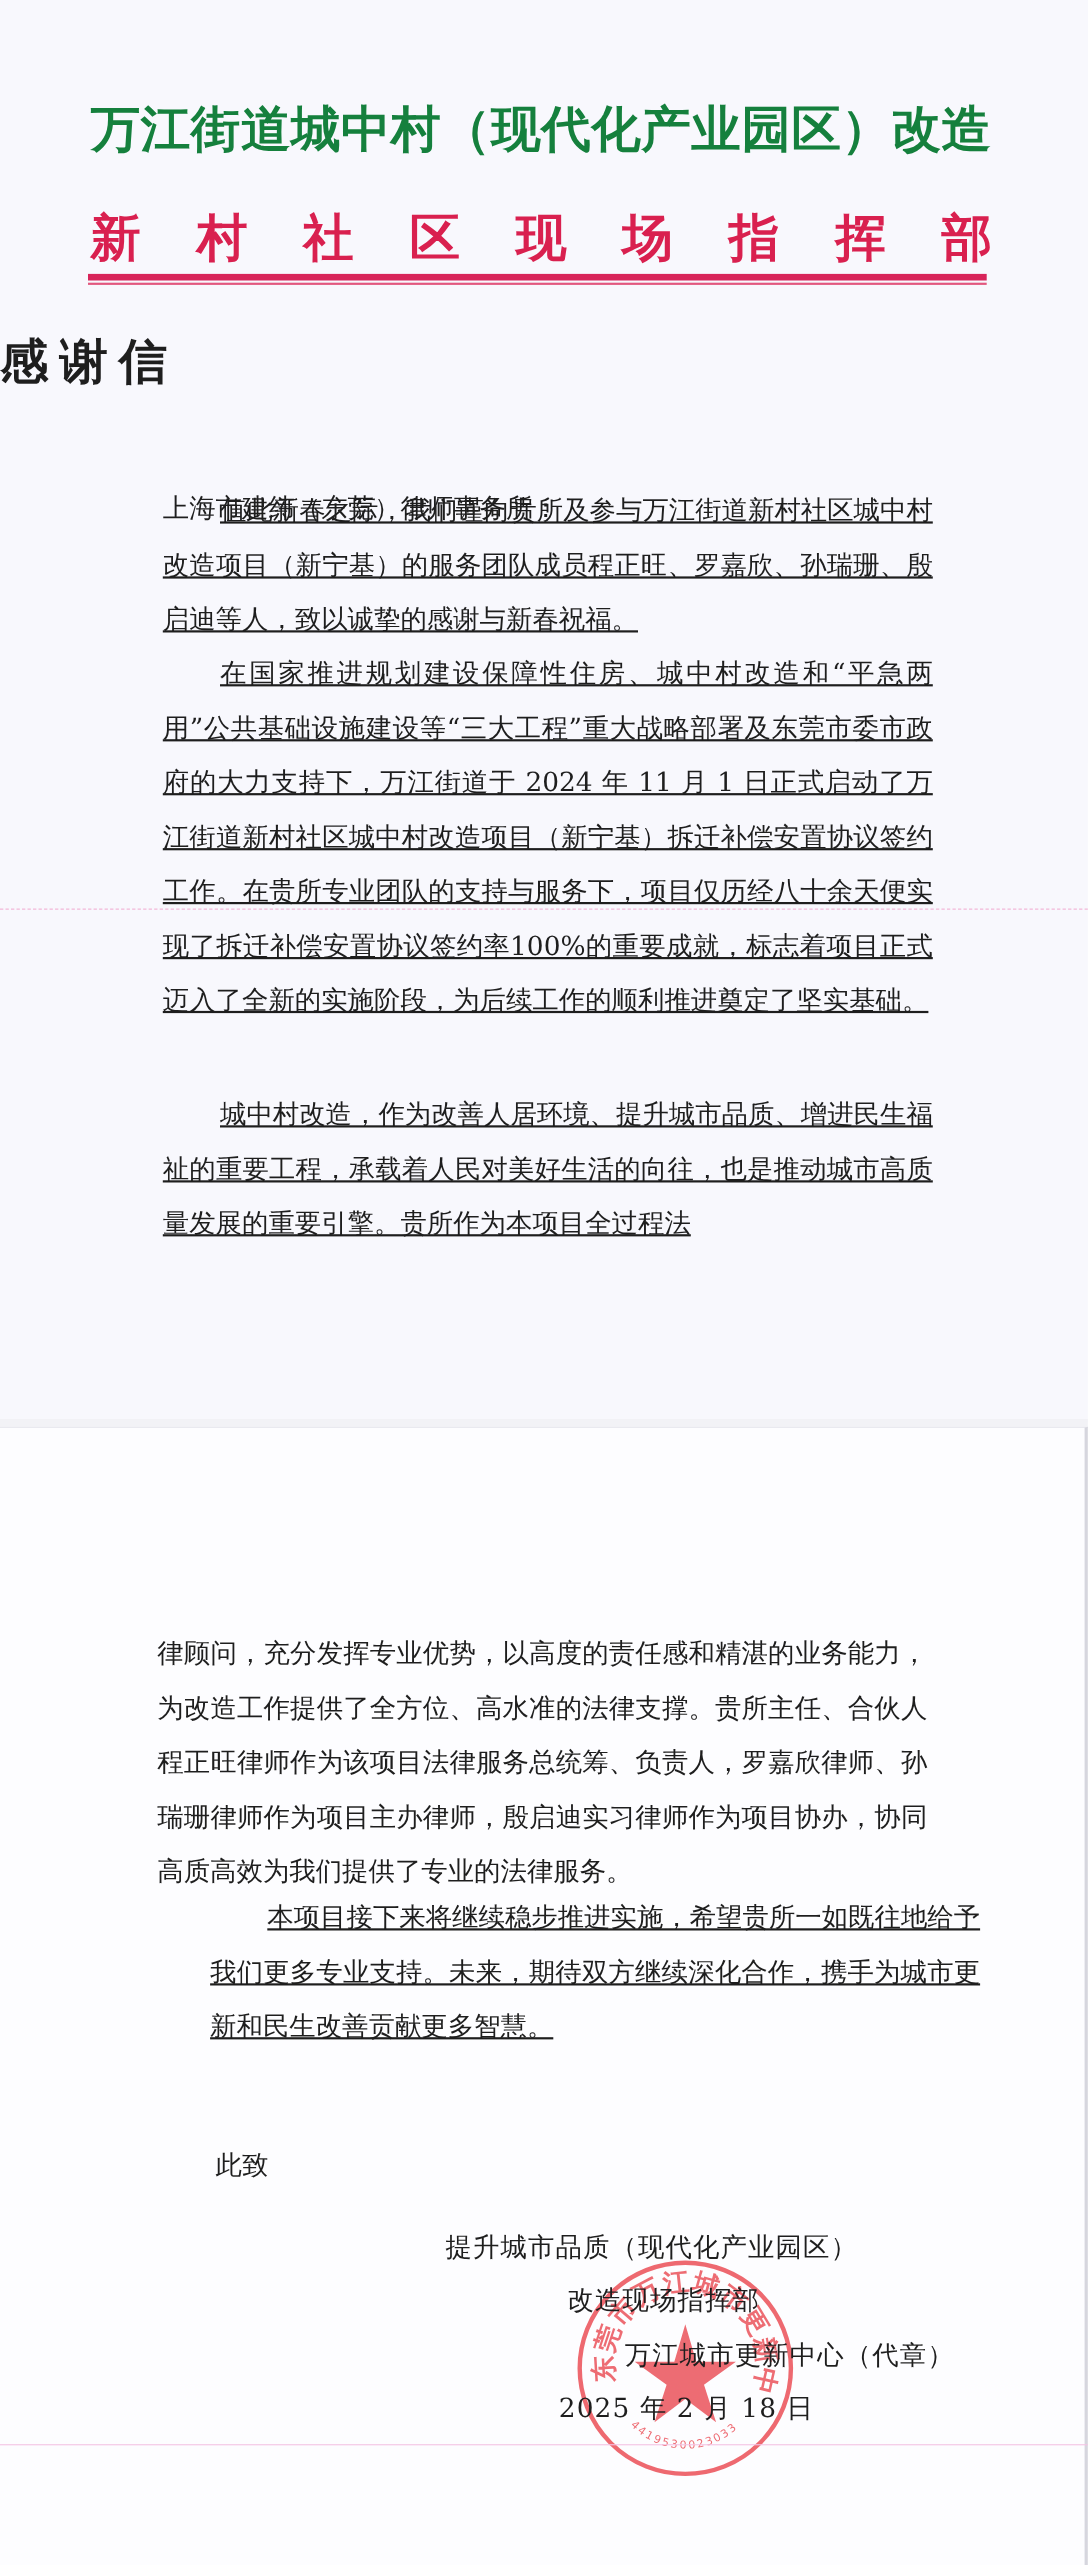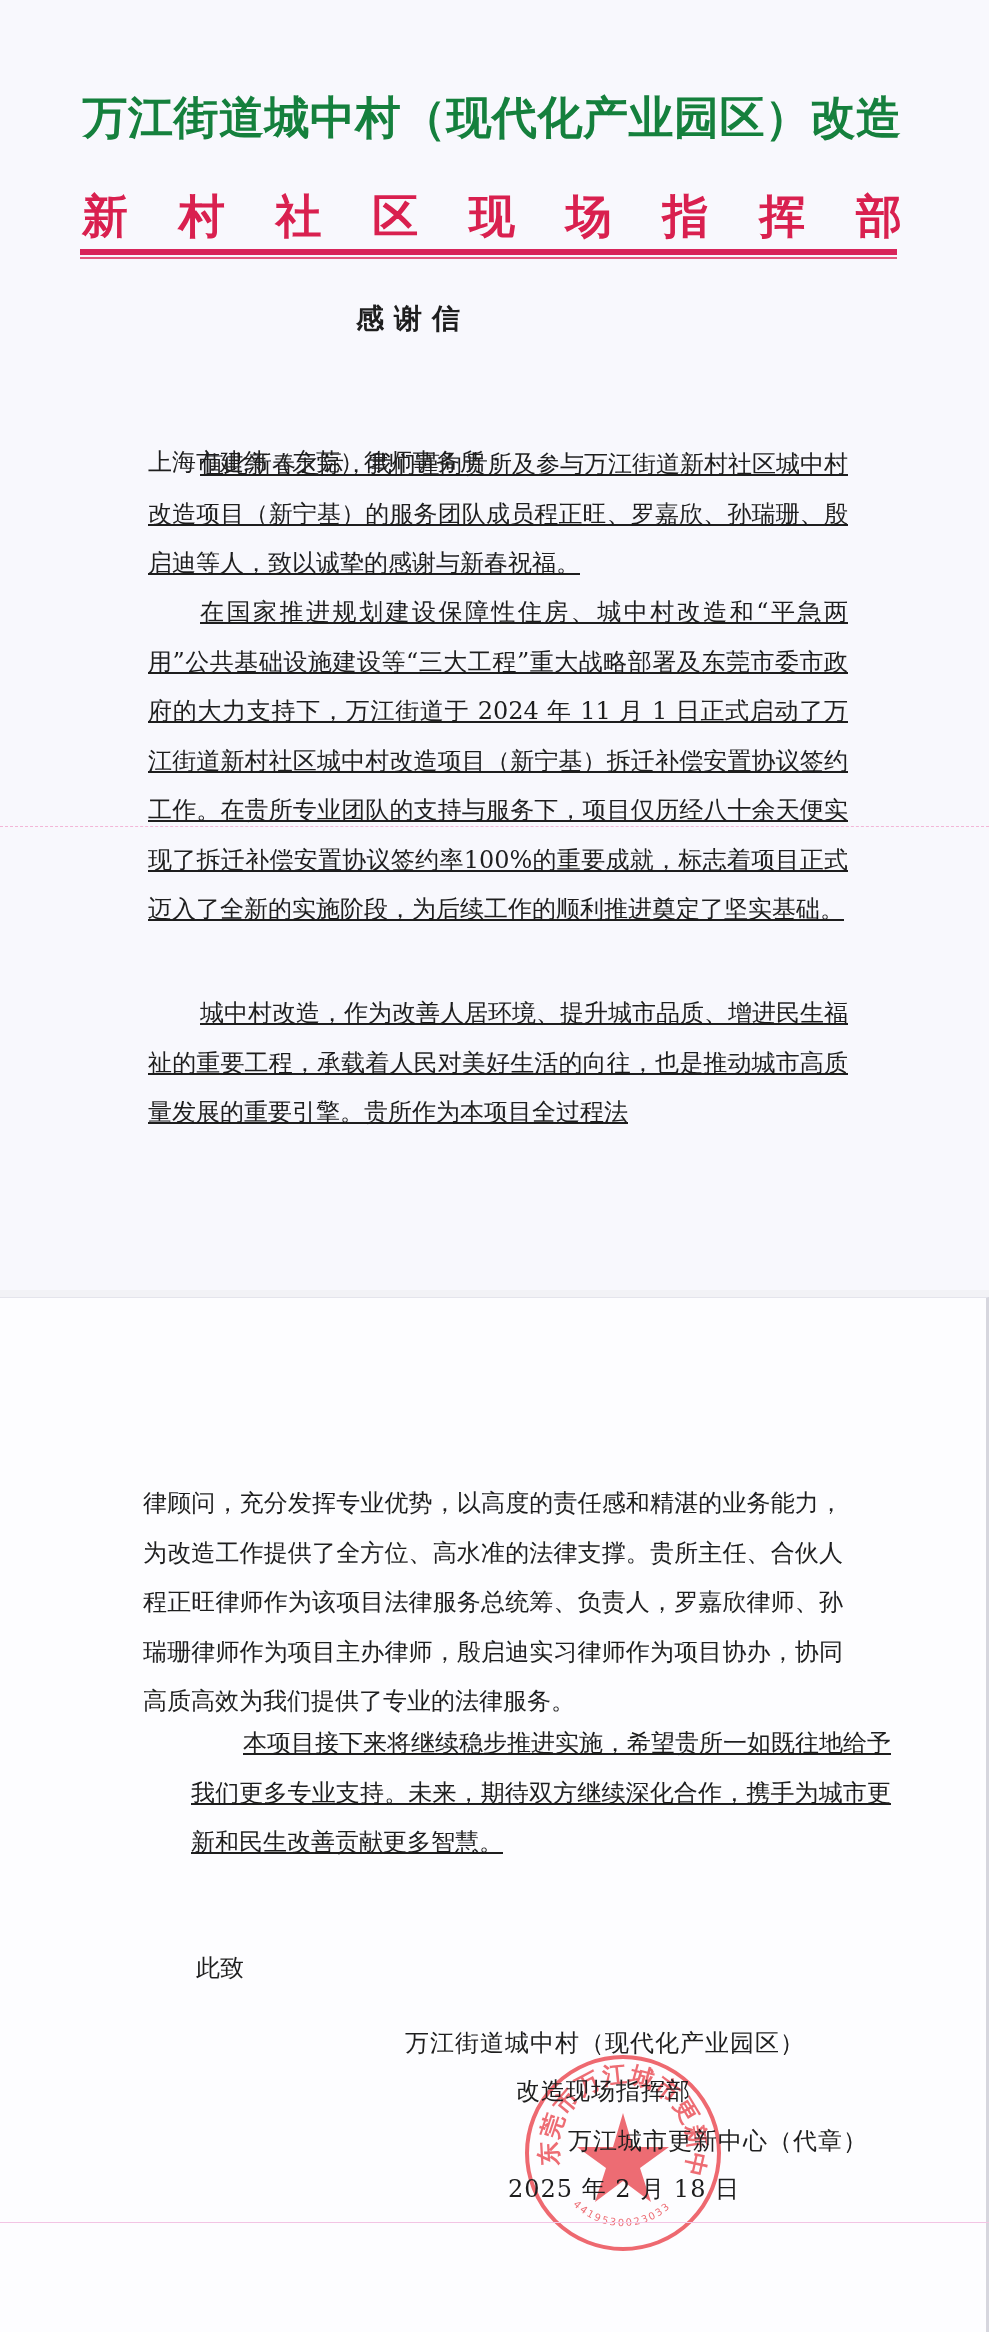--- a/index.html
+++ b/index.html
@@ -39,21 +39,21 @@
     .red-rule {
       position: absolute; top: 249px; left: 80px; width: 817px; height: 6px;
       background: #d8245a;
     }
     .red-rule-thin {
       position: absolute; top: 257px; left: 80px; width: 817px; height: 2px;
       background: #e2577e;
     }
     .title {
       position: absolute; top: 300px; left: 0; width: 826px;
-      text-align: center; font-size: 28px; font-weight: bold;
+      font-size: 44px; font-weight: bold;
       letter-spacing: 10px; color: #1e1e1e;
     }
     .salutation {
       position: absolute; top: 402px; left: 148px;
       font-size: 24px;
       margin-top: 44px;
     }
     .para {
       position: absolute; left: 148px; width: 700px;
       font-size: 24px; line-height: 49.5px;
@@ -134,19 +134,19 @@
     <polygon points="98,58 108,92 144,92 115,113 126,147 98,126 70,147 81,113 52,92 88,92" fill="rgba(230,40,50,0.8)"></polygon>
     <text font-size="24" fill="rgba(230,40,50,0.8)" font-family="DejaVu Sans, sans-serif" font-weight="bold" letter-spacing="1">
       <textPath href="#arcTop">东莞市万江城市更新中心</textPath>
     </text>
     <text font-size="10" fill="rgba(230,40,50,0.8)" font-family="DejaVu Sans, sans-serif" letter-spacing="2">
       <textPath href="#arcBot">4419530023033</textPath>
     </text>
   </svg>
 </div>
 
-<div class="sig sig1">万江街道城中村（现代化产业园区）</div>
+<div class="sig sig1">提升城市品质（现代化产业园区）</div>
 <div class="sig sig2">改造现场指挥部</div>
 <div class="sig sig3">万江城市更新中心（代章）</div>
 <div class="sig sig4">2025 年 2 月 18 日</div>
 
 <div class="dash-line dl1"></div>
 <div class="dash-line dl2"></div>
 
 </body></html>

